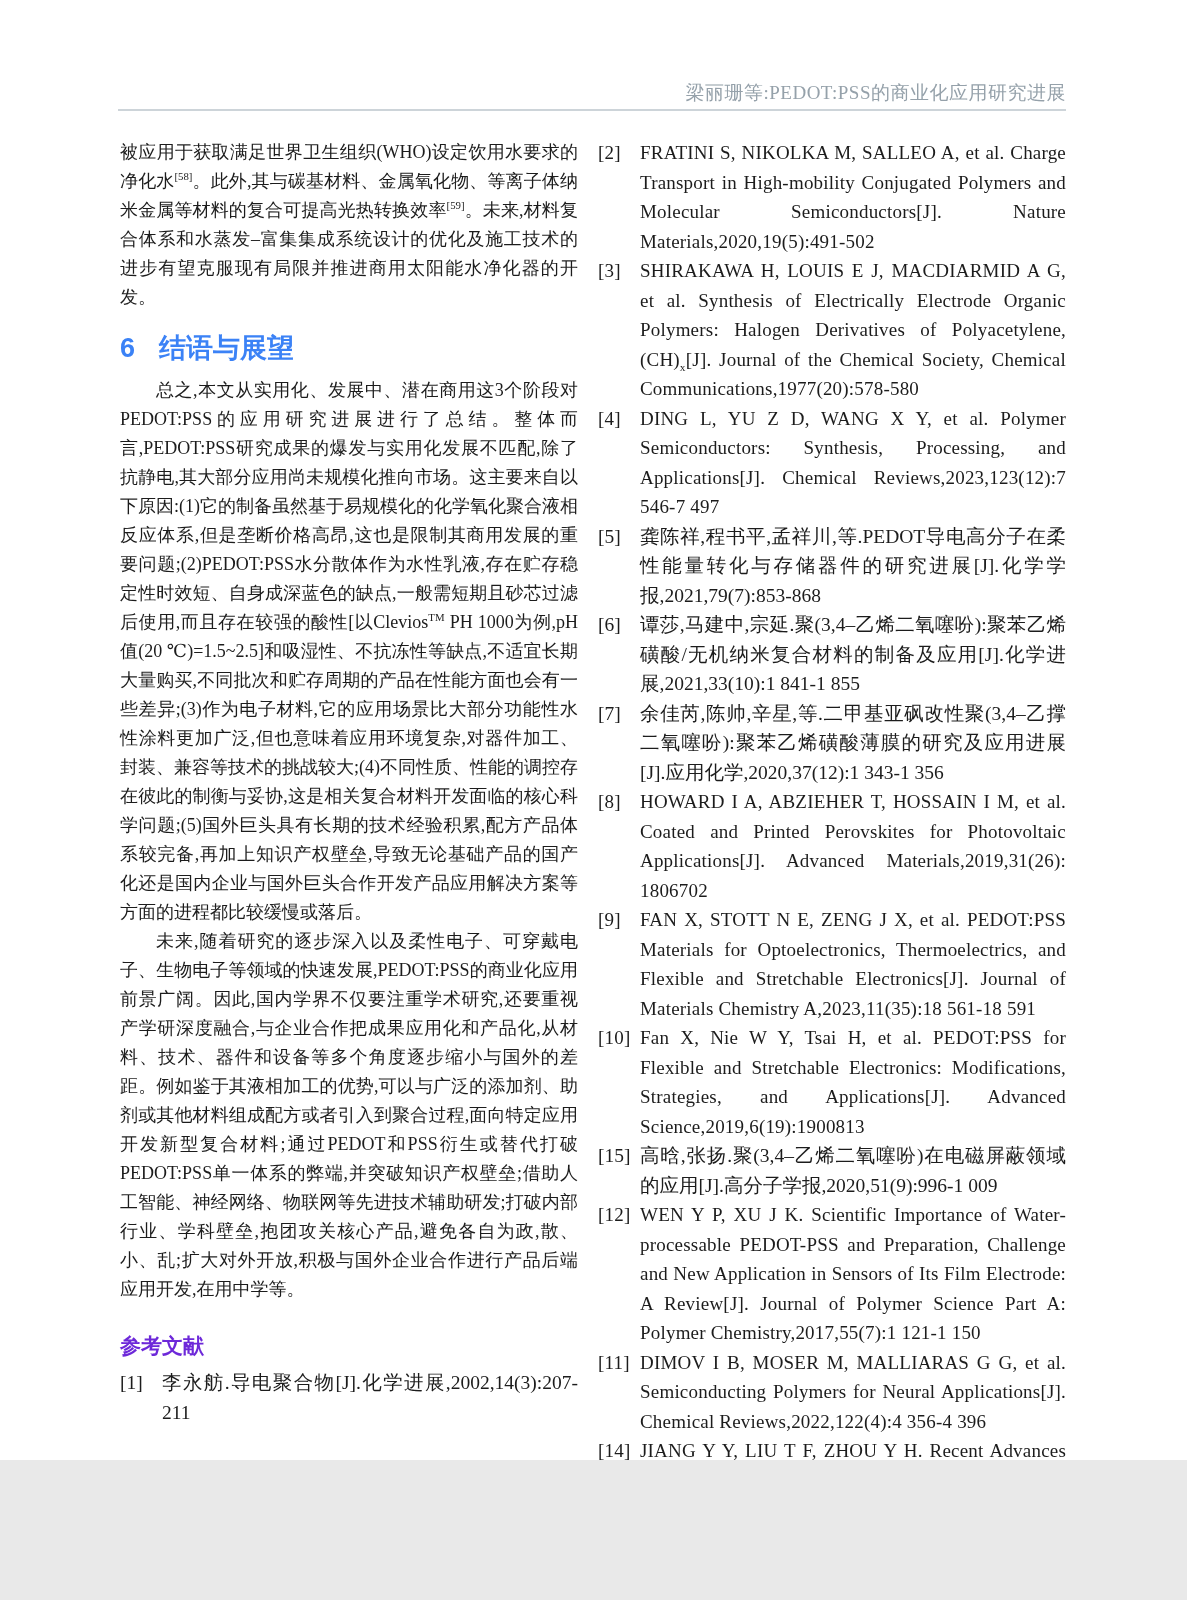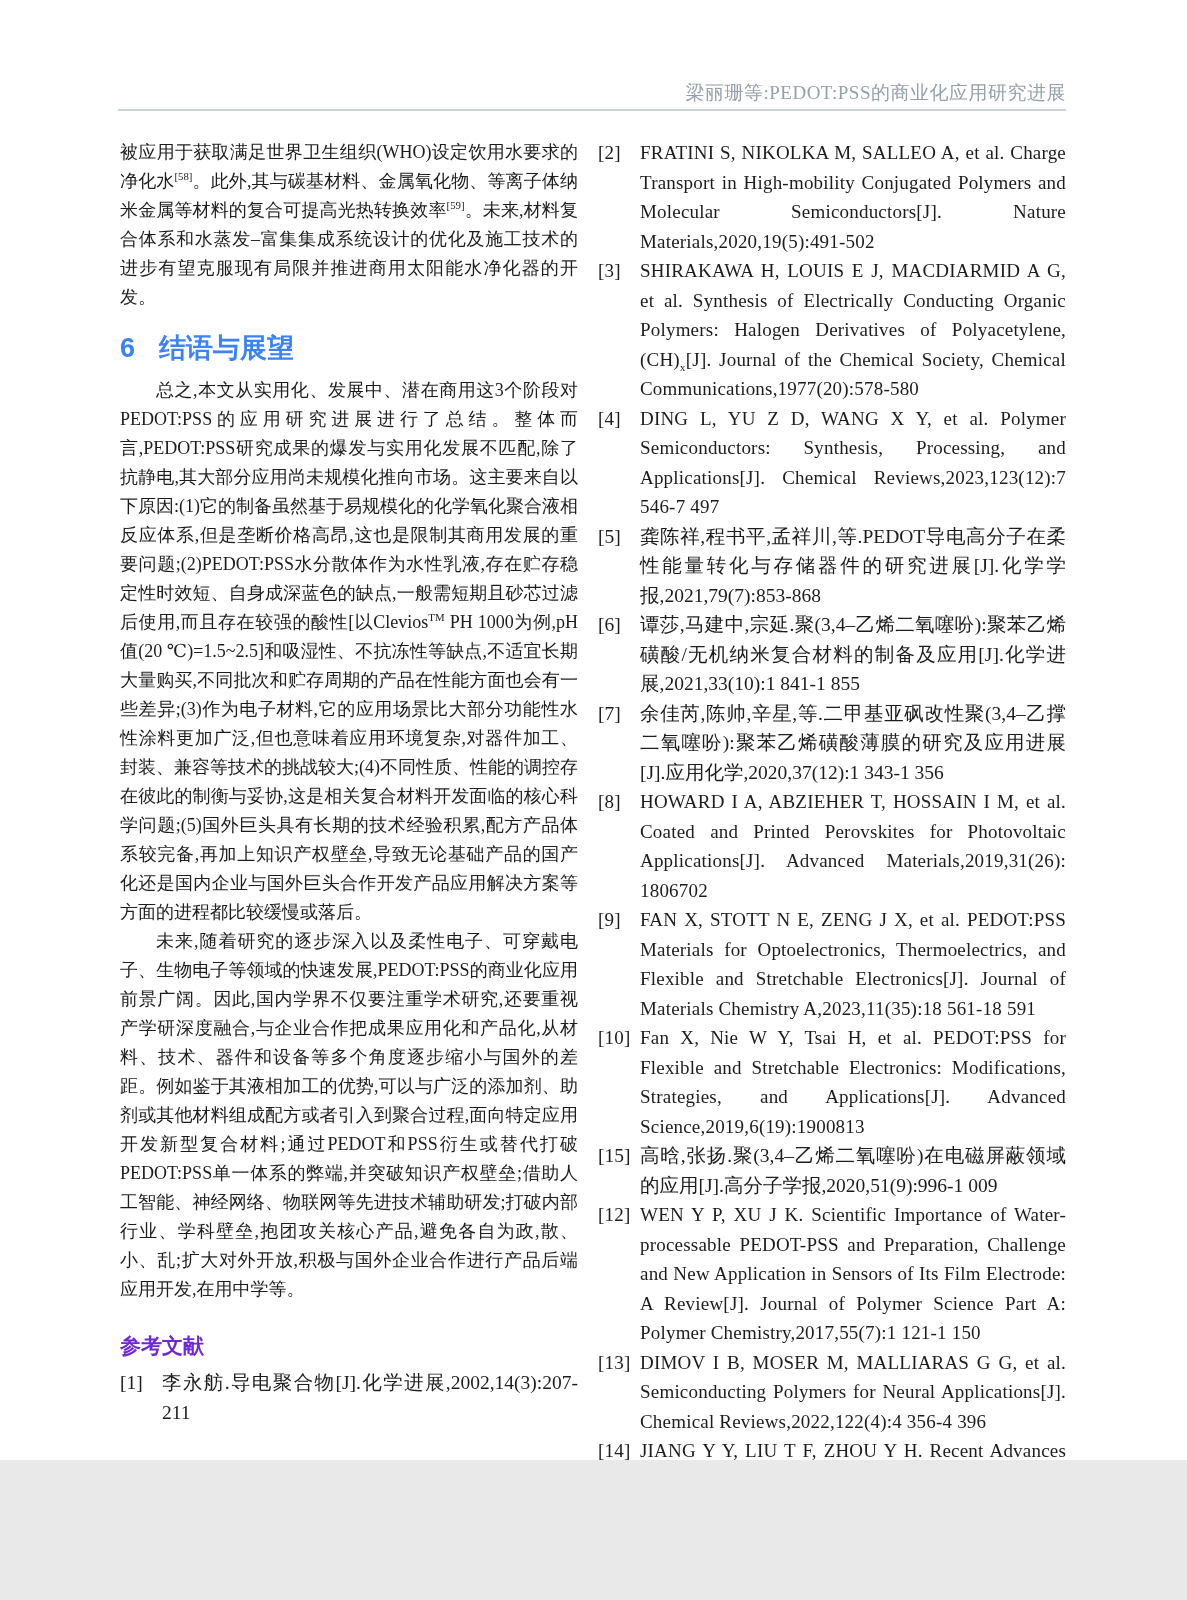--- a/index.html
+++ b/index.html
@@ -111,31 +111,31 @@
       <h3 class="ref-heading">参考文献</h3>
 
       <ol class="ref-list">
           <li class="ref-item zh"><span class="ref-num">[1]</span><span class="ref-text"><span>李永舫.导电聚合物[J].化学进展,2002,14(3):207-211</span></span></li>
         </ol>
     </div>
 
     <div class="col-right">
       <ol class="ref-list">
           <li class="ref-item"><span class="ref-num">[2]</span><span class="ref-text"><span>FRATINI S, NIKOLKA M, SALLEO A, et al. Charge Transport in High-mobility Conjugated Polymers and Molecular Semiconductors[J]. Nature Materials,2020,19(5):491-502</span></span></li>
-          <li class="ref-item"><span class="ref-num">[3]</span><span class="ref-text"><span>SHIRAKAWA H, LOUIS E J, MACDIARMID A G, et al. Synthesis of Electrically Conducting Organic Polymers: Halogen Derivatives of Polyacetylene, (CH)</span><sub>x</sub><span>[J]. Journal of the Chemical Society, Chemical Communications,1977(20):578-580</span></span></li>
+          <li class="ref-item"><span class="ref-num">[3]</span><span class="ref-text"><span>SHIRAKAWA H, LOUIS E J, MACDIARMID A G, et al. Synthesis of Electrically Electrode Organic Polymers: Halogen Derivatives of Polyacetylene, (CH)</span><sub>x</sub><span>[J]. Journal of the Chemical Society, Chemical Communications,1977(20):578-580</span></span></li>
           <li class="ref-item"><span class="ref-num">[4]</span><span class="ref-text"><span>DING L, YU Z D, WANG X Y, et al. Polymer Semiconductors: Synthesis, Processing, and Applications[J]. Chemical Reviews,2023,123(12):7 546-7 497</span></span></li>
           <li class="ref-item zh"><span class="ref-num">[5]</span><span class="ref-text"><span>龚陈祥,程书平,孟祥川,等.PEDOT导电高分子在柔性能量转化与存储器件的研究进展[J].化学学报,2021,79(7):853-868</span></span></li>
           <li class="ref-item zh"><span class="ref-num">[6]</span><span class="ref-text"><span>谭莎,马建中,宗延.聚(3,4–乙烯二氧噻吩):聚苯乙烯磺酸/无机纳米复合材料的制备及应用[J].化学进展,2021,33(10):1 841-1 855</span></span></li>
           <li class="ref-item zh"><span class="ref-num">[7]</span><span class="ref-text"><span>余佳芮,陈帅,辛星,等.二甲基亚砜改性聚(3,4–乙撑二氧噻吩):聚苯乙烯磺酸薄膜的研究及应用进展[J].应用化学,2020,37(12):1 343-1 356</span></span></li>
           <li class="ref-item"><span class="ref-num">[8]</span><span class="ref-text"><span>HOWARD I A, ABZIEHER T, HOSSAIN I M, et al. Coated and Printed Perovskites for Photovoltaic Applications[J]. Advanced Materials,2019,31(26): 1806702</span></span></li>
           <li class="ref-item"><span class="ref-num">[9]</span><span class="ref-text"><span>FAN X, STOTT N E, ZENG J X, et al. PEDOT:PSS Materials for Optoelectronics, Thermoelectrics, and Flexible and Stretchable Electronics[J]. Journal of Materials Chemistry A,2023,11(35):18 561-18 591</span></span></li>
           <li class="ref-item"><span class="ref-num">[10]</span><span class="ref-text"><span>Fan X, Nie W Y, Tsai H, et al. PEDOT:PSS for Flexible and Stretchable Electronics: Modifications, Strategies, and Applications[J]. Advanced Science,2019,6(19):1900813</span></span></li>
           <li class="ref-item zh"><span class="ref-num">[15]</span><span class="ref-text"><span>高晗,张扬.聚(3,4–乙烯二氧噻吩)在电磁屏蔽领域的应用[J].高分子学报,2020,51(9):996-1 009</span></span></li>
           <li class="ref-item"><span class="ref-num">[12]</span><span class="ref-text"><span>WEN Y P, XU J K. Scientific Importance of Water-processable PEDOT-PSS and Preparation, Challenge and New Application in Sensors of Its Film Electrode: A Review[J]. Journal of Polymer Science Part A: Polymer Chemistry,2017,55(7):1 121-1 150</span></span></li>
-          <li class="ref-item"><span class="ref-num">[13]</span><span class="ref-text"><span>DIMOV I B, MOSER M, MALLIARAS G G, et al. Semiconducting Polymers for Neural Applications[J]. Chemical Reviews,2022,122(4):4 356-4 396</span></span></li>
+          <li class="ref-item"><span class="ref-num">[11]</span><span class="ref-text"><span>DIMOV I B, MOSER M, MALLIARAS G G, et al. Semiconducting Polymers for Neural Applications[J]. Chemical Reviews,2022,122(4):4 356-4 396</span></span></li>
           <li class="ref-item"><span class="ref-num">[14]</span><span class="ref-text"><span>JIANG Y Y, LIU T F, ZHOU Y H. Recent Advances of Synthesis, Properties, Film Fabrication Methods, Modifications of Poly(3,4-ethylenedioxythiophene), and Applications in Solution-Processed Photovoltaics[J]. Advanced Functional Materials,2020,30(51):2006213</span></span></li>
         </ol>
     </div>
 
   </div>
 
   <div class="page-footer">
     <div class="footer-labels">
       <div class="footer-zh">专题论述</div>
       <div class="footer-en">Special Subject Summary</div>

